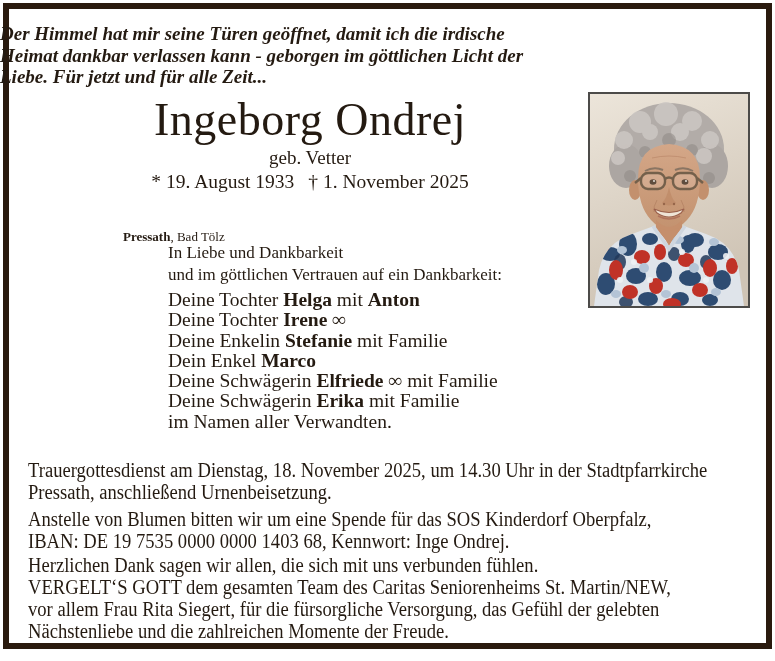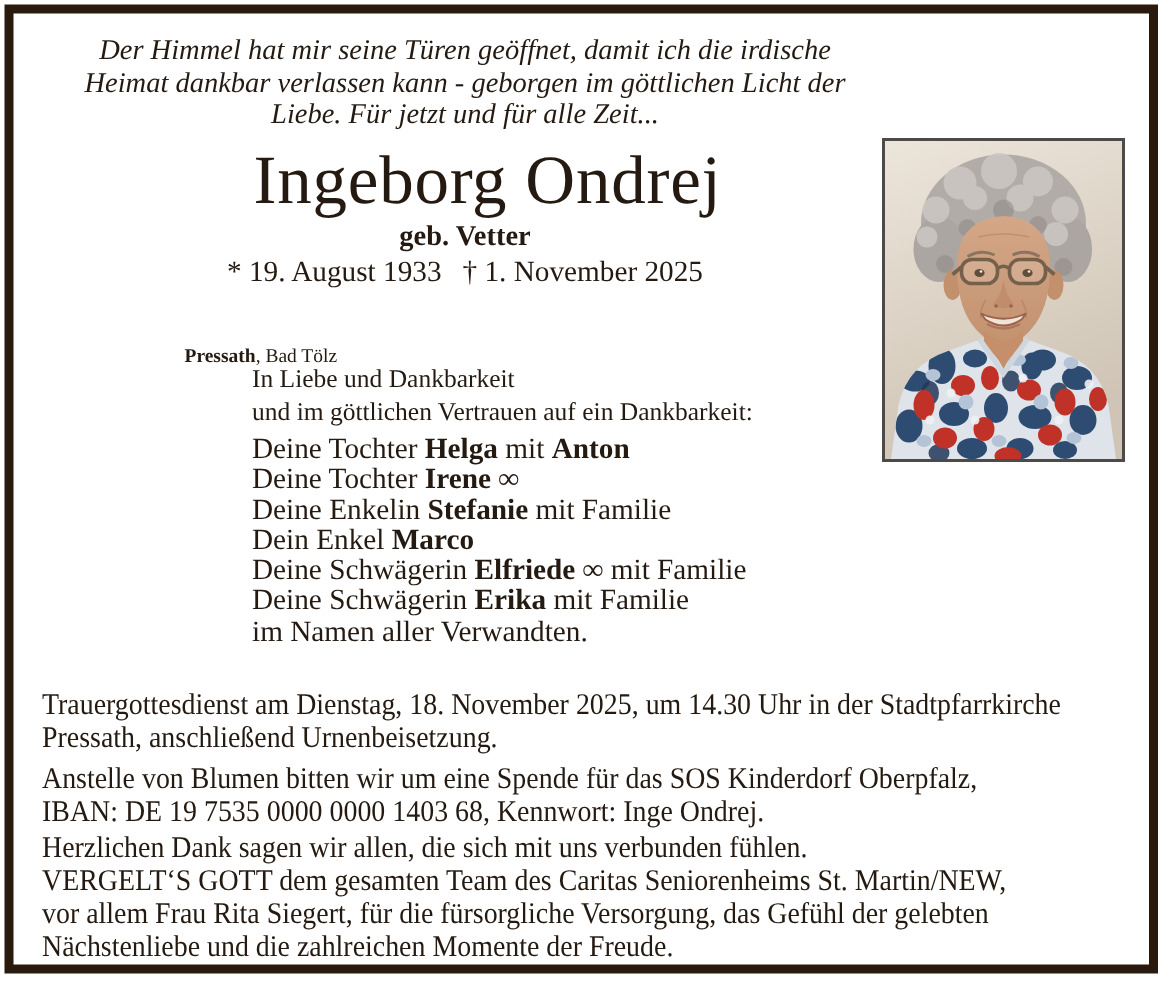--- a/index.html
+++ b/index.html
@@ -13,32 +13,31 @@
   }
   .frame{
     position:absolute;left:3px;top:3px;width:769px;height:646px;
     box-sizing:border-box;
     border:6px solid #2a1a0e;
     pointer-events:none;
   }
   
   .epigraph{
     position:absolute;left:0;top:23px;width:620px;
-    text-align:center;
-    font-weight:400;font-style:italic;
+    font-weight:700;font-style:italic;
     font-size:19px;line-height:21.5px;
   }
   .name{
     position:absolute;left:0;top:96px;width:620px;margin:0;
     text-align:center;font-weight:400;
-    font-size:46px;line-height:48px;letter-spacing:0.5px;padding-left:15px;
+    font-size:46px;line-height:48px;letter-spacing:0.5px;
   }
   .maiden{
     position:absolute;left:0;top:147px;width:620px;
-    text-align:center;font-size:19px;line-height:21px;font-weight:bold;
+    text-align:center;font-size:19px;line-height:21px;
   }
   .dates{
     position:absolute;left:0;top:171px;width:620px;
     text-align:center;font-size:19.5px;line-height:21px;
   }
   .dates .death{margin-left:14px;}
   .places{
     position:absolute;left:110px;top:205px;
     font-size:13px;line-height:21px;white-space:pre-wrap;
   }

